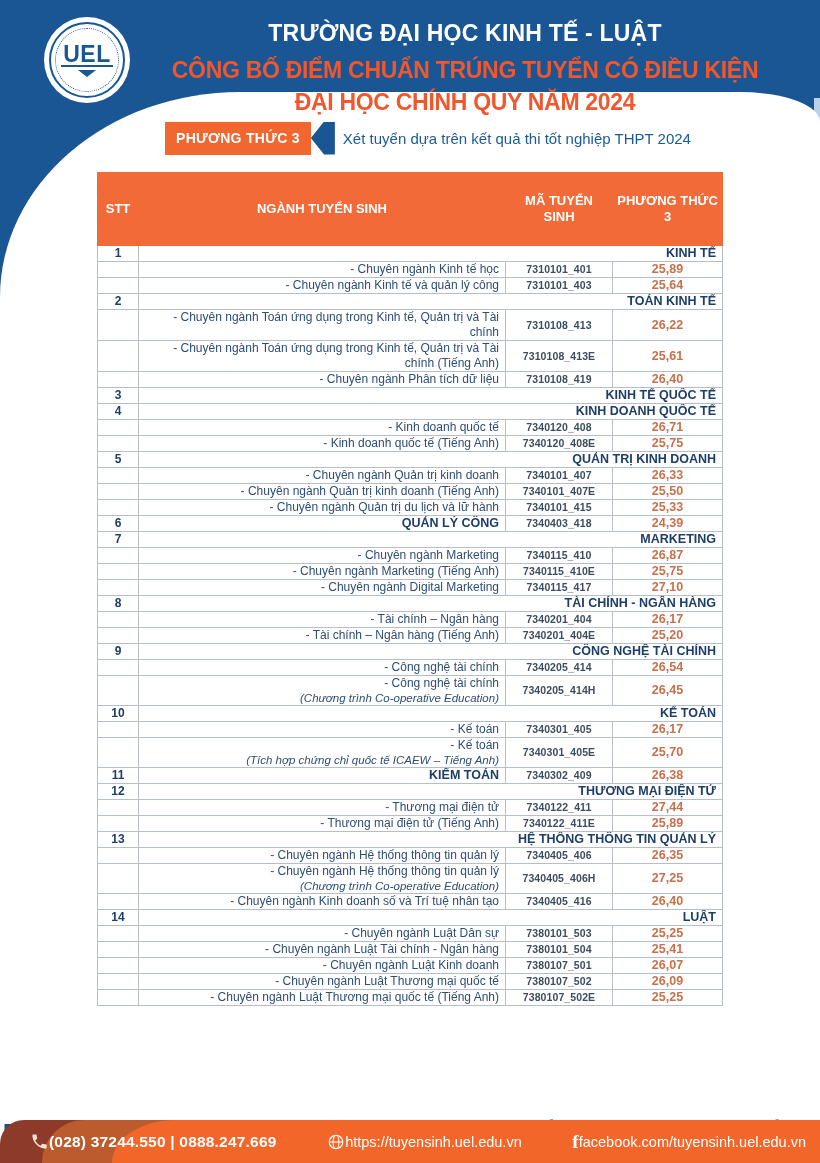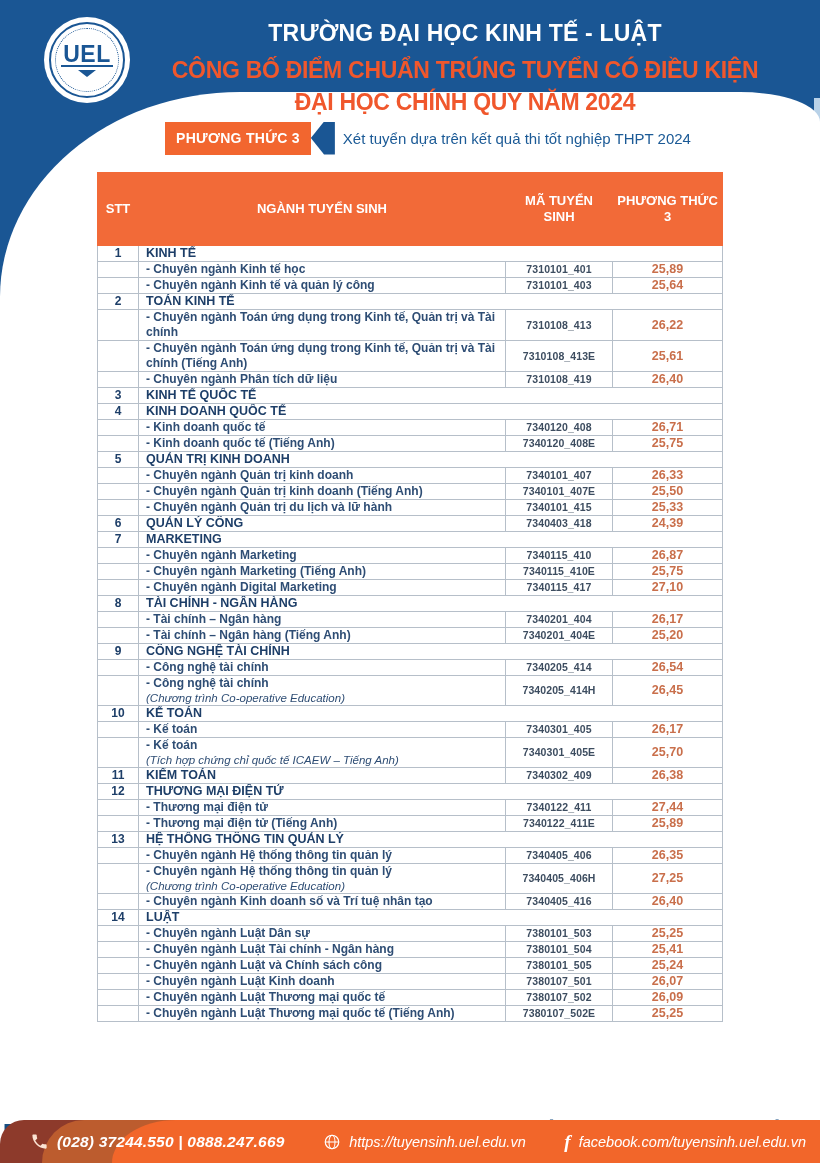--- a/index.html
+++ b/index.html
@@ -33,36 +33,36 @@
   table.scores{position:absolute;left:97px;top:172px;width:625px;border-collapse:collapse;table-layout:fixed;}
   col.c1{width:41px;}col.c2{width:367px;}col.c3{width:107px;}col.c4{width:110px;}
   .scores th{background:#f26a38;color:#fff;font-size:13px;font-weight:700;height:72px;
              text-align:center;vertical-align:middle;padding:0 4px;border:1px solid #f26a38;
              border-left:1px solid rgba(255,255,255,.8);line-height:16px;}
   .scores th:first-child{border-left:1px solid #f26a38;}
   .th-line2{display:block;}
   .scores td{border:1px solid #b6bfc9;height:15px;line-height:15px;font-size:12px;
              color:#2e4d74;padding:0 6px;vertical-align:middle;overflow:hidden;}
   .scores td.c-stt{text-align:center;font-weight:700;color:#1d3e68;padding:0 2px;}
-  .scores td.c-name{padding-left:7px;}
+  .scores td.c-name{padding-left:23px;text-align:right;}
   .scores td.c-code{text-align:center;font-size:10.5px;font-weight:700;color:#3d4d60;letter-spacing:.1px;}
   .scores td.c-score{text-align:center;font-size:12.5px;font-weight:700;color:#c96f4b;}
   tr.section td.c-name .nm{font-weight:700;color:#1d3e68;font-size:12.5px;}
   .note{font-style:italic;font-size:11.5px;line-height:14px;color:#2e4d74;}
-  .nm{line-height:15px;font-weight:bold;}
+  .nm{line-height:15px;}
 
   
   .tagline{position:absolute;left:0;top:1082px;width:820px;text-align:center;
            color:#164e82;font-size:23px;font-weight:800;letter-spacing:-.2px;margin-top:38px;}
   .bar{position:absolute;left:0;top:1120px;width:820px;height:43px;background:#8d3a2b;border-top-left-radius:24px;}
   .bar-mid{position:absolute;left:42px;top:0;right:0;bottom:0;background:#bc5c2e;border-top-left-radius:42px 43px;}
   .bar-main{position:absolute;left:112px;top:0;right:0;bottom:0;background:#f2662a;border-top-left-radius:64px 43px;}
   .bar-content{position:absolute;inset:0;display:flex;align-items:center;
                padding:0 14px 0 30px;box-sizing:border-box;color:#fff;z-index:2;}
-  .bar-group{display:flex;align-items:center;gap:8px;font-style:italic;}
+  .bar-group{display:flex;align-items:center;}
   .bar-phone-text{font-size:15.5px;font-weight:700;letter-spacing:.2px;}
   .bar-url{font-size:14.5px;font-weight:400;text-align:center;}
   .sp{flex:1;}
   .fb-f{font-size:19px;font-weight:700;line-height:18px;font-family:"Liberation Serif",serif;}
 </style>
 </head>
 <body>
 
 <div class="sheet">
 
@@ -403,28 +403,20 @@
           <td class="c-code">7380101_503</td>
           <td class="c-score">25,25</td>
         </tr>
         <tr class="sub">
           <td class="c-stt"></td>
           <td class="c-name">
             <div class="nm">- Chuyên ngành Luật Tài chính - Ngân hàng</div>
           </td>
           <td class="c-code">7380101_504</td>
           <td class="c-score">25,41</td>
-        </tr>
-        <tr class="sub">
-          <td class="c-stt"></td>
-          <td class="c-name">
-            <div class="nm">- Chuyên ngành Luật và Chính sách công</div>
-          </td>
-          <td class="c-code">7380101_505</td>
-          <td class="c-score">25,24</td>
         </tr>
         <tr class="sub">
           <td class="c-stt"></td>
           <td class="c-name">
             <div class="nm">- Chuyên ngành Luật Kinh doanh</div>
           </td>
           <td class="c-code">7380107_501</td>
           <td class="c-score">26,07</td>
         </tr>
         <tr class="sub">

